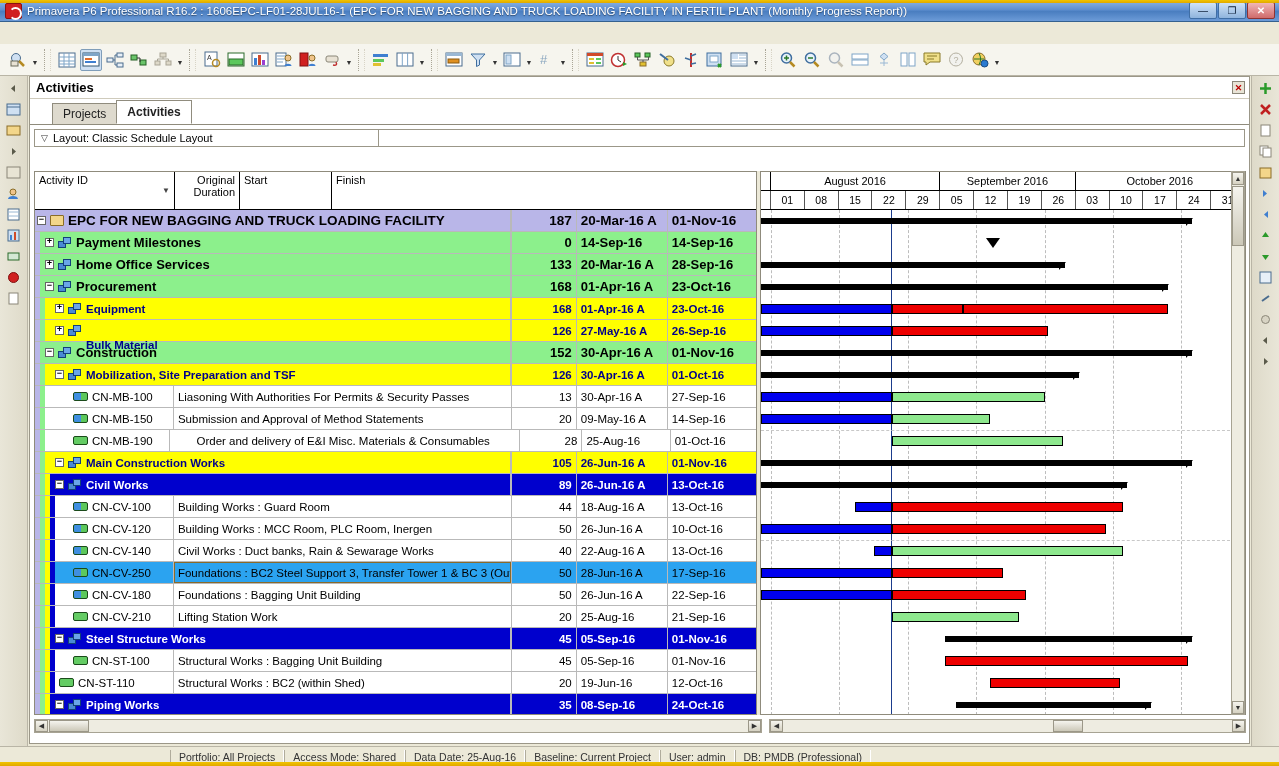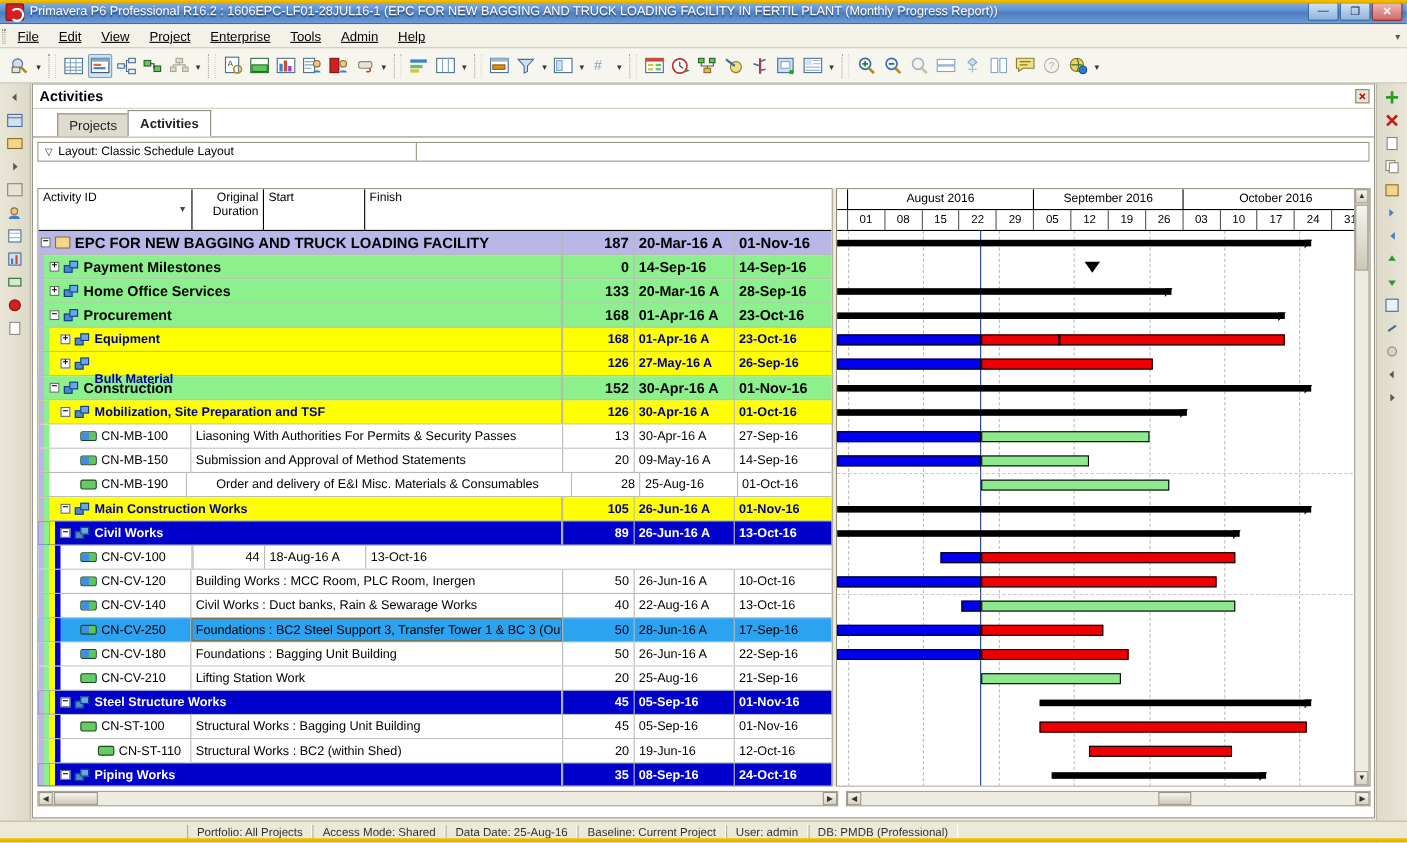--- a/index.html
+++ b/index.html
@@ -238,32 +238,20 @@
     <div class="win-frame-top"></div>
     <div class="appicon"></div>
     <div class="ttext">Primavera P6 Professional R16.2 : 1606EPC-LF01-28JUL16-1 (EPC FOR NEW BAGGING AND TRUCK LOADING FACILITY IN FERTIL PLANT (Monthly Progress Report))</div>
     <div class="winbtns">
       <div class="winbtn">—</div>
       <div class="winbtn">❐</div>
       <div class="winbtn close">✕</div>
     </div>
   </div>
 
-  <div class="menubar">
-    <div class="mleft"></div>
-    <div class="menuitem"><u>File</u></div>
-    <div class="menuitem"><u>Edit</u></div>
-    <div class="menuitem"><u>View</u></div>
-    <div class="menuitem"><u>Project</u></div>
-    <div class="menuitem"><u>Enterprise</u></div>
-    <div class="menuitem"><u>Tools</u></div>
-    <div class="menuitem"><u>Admin</u></div>
-    <div class="menuitem"><u>Help</u></div>
-    <div class="menu-dd">▾</div>
-  </div>
 
   <div class="toolbar">
     <div class="tbtn">
       <svg class="gl" width="18" height="18" viewBox="0 0 18 18">
           <circle cx="7" cy="7" r="4.5" fill="#cfe0f2" stroke="#4a6c8e"></circle>
           <path d="M10 10 L15 15" stroke="#b58a22" stroke-width="2.5"></path>
           <rect x="2" y="10" width="7" height="5" fill="#e8e2d4" stroke="#6a6a5a"></rect>
         </svg>
     </div>
     <div class="caret">▼</div>
@@ -892,20 +880,21 @@
               <div class="indent">
                 <div class="bar-ind" style="background: rgb(185, 182, 232);"></div>
                 <div class="bar-ind" style="background: rgb(140, 240, 140);"></div>
                 <div class="bar-ind" style="background: rgb(255, 255, 0);"></div>
                 <div class="bar-ind" style="background: rgb(0, 0, 205);"></div>
               </div>
               <div class="cellid" style="width: 120px; padding-left: 14px; border-right: 1px solid rgb(185, 185, 185);">
                 <span class="ico-act" style="margin: 0px 4px;"></span>
                 <span>CN-CV-100</span>
               </div>
+              <div class="cellname" style="width: 341px;">Building Works : Guard Room</div>
               <div class="celldur">44</div>
               <div class="cellst">18-Aug-16 A</div>
               <div class="cellfn">13-Oct-16</div>
             </div>
             <div class="trow r-task">
               <div class="indent">
                 <div class="bar-ind" style="background: rgb(185, 182, 232);"></div>
                 <div class="bar-ind" style="background: rgb(140, 240, 140);"></div>
                 <div class="bar-ind" style="background: rgb(255, 255, 0);"></div>
                 <div class="bar-ind" style="background: rgb(0, 0, 205);"></div>
@@ -1017,21 +1006,21 @@
               <div class="cellst">05-Sep-16</div>
               <div class="cellfn">01-Nov-16</div>
             </div>
             <div class="trow r-task">
               <div class="indent">
                 <div class="bar-ind" style="background: rgb(185, 182, 232);"></div>
                 <div class="bar-ind" style="background: rgb(140, 240, 140);"></div>
                 <div class="bar-ind" style="background: rgb(255, 255, 0);"></div>
                 <div class="bar-ind" style="background: rgb(0, 0, 205);"></div>
               </div>
-              <div class="cellid" style="width: 120px; padding-left: 30px; border-right: 1px solid rgb(185, 185, 185);">
+              <div class="cellid" style="width: 120px; padding-left: 0; border-right: 1px solid rgb(185, 185, 185);">
                 <span class="ico-act green" style="margin: 0px 4px;"></span>
                 <span>CN-ST-110</span>
               </div>
               <div class="cellname" style="width: 341px;">Structural Works : BC2 (within Shed)</div>
               <div class="celldur">20</div>
               <div class="cellst">19-Jun-16</div>
               <div class="cellfn">12-Oct-16</div>
             </div>
             <div class="trow r-l3">
               <div class="indent">

